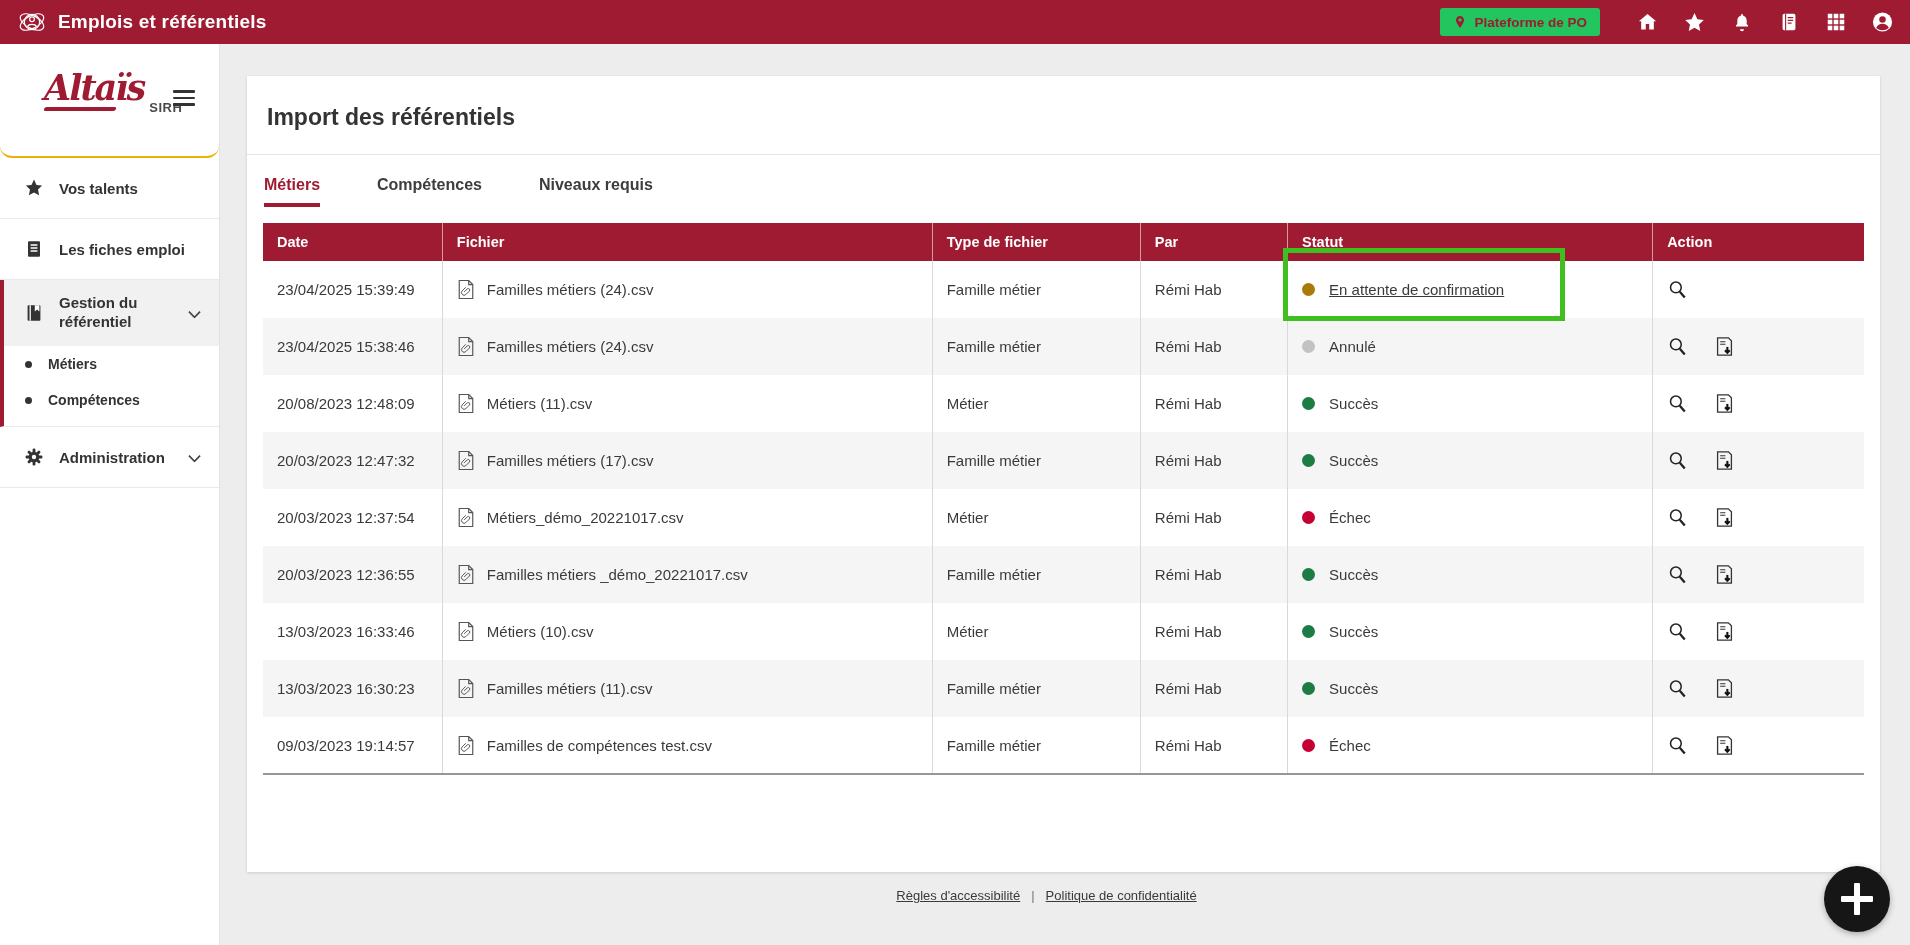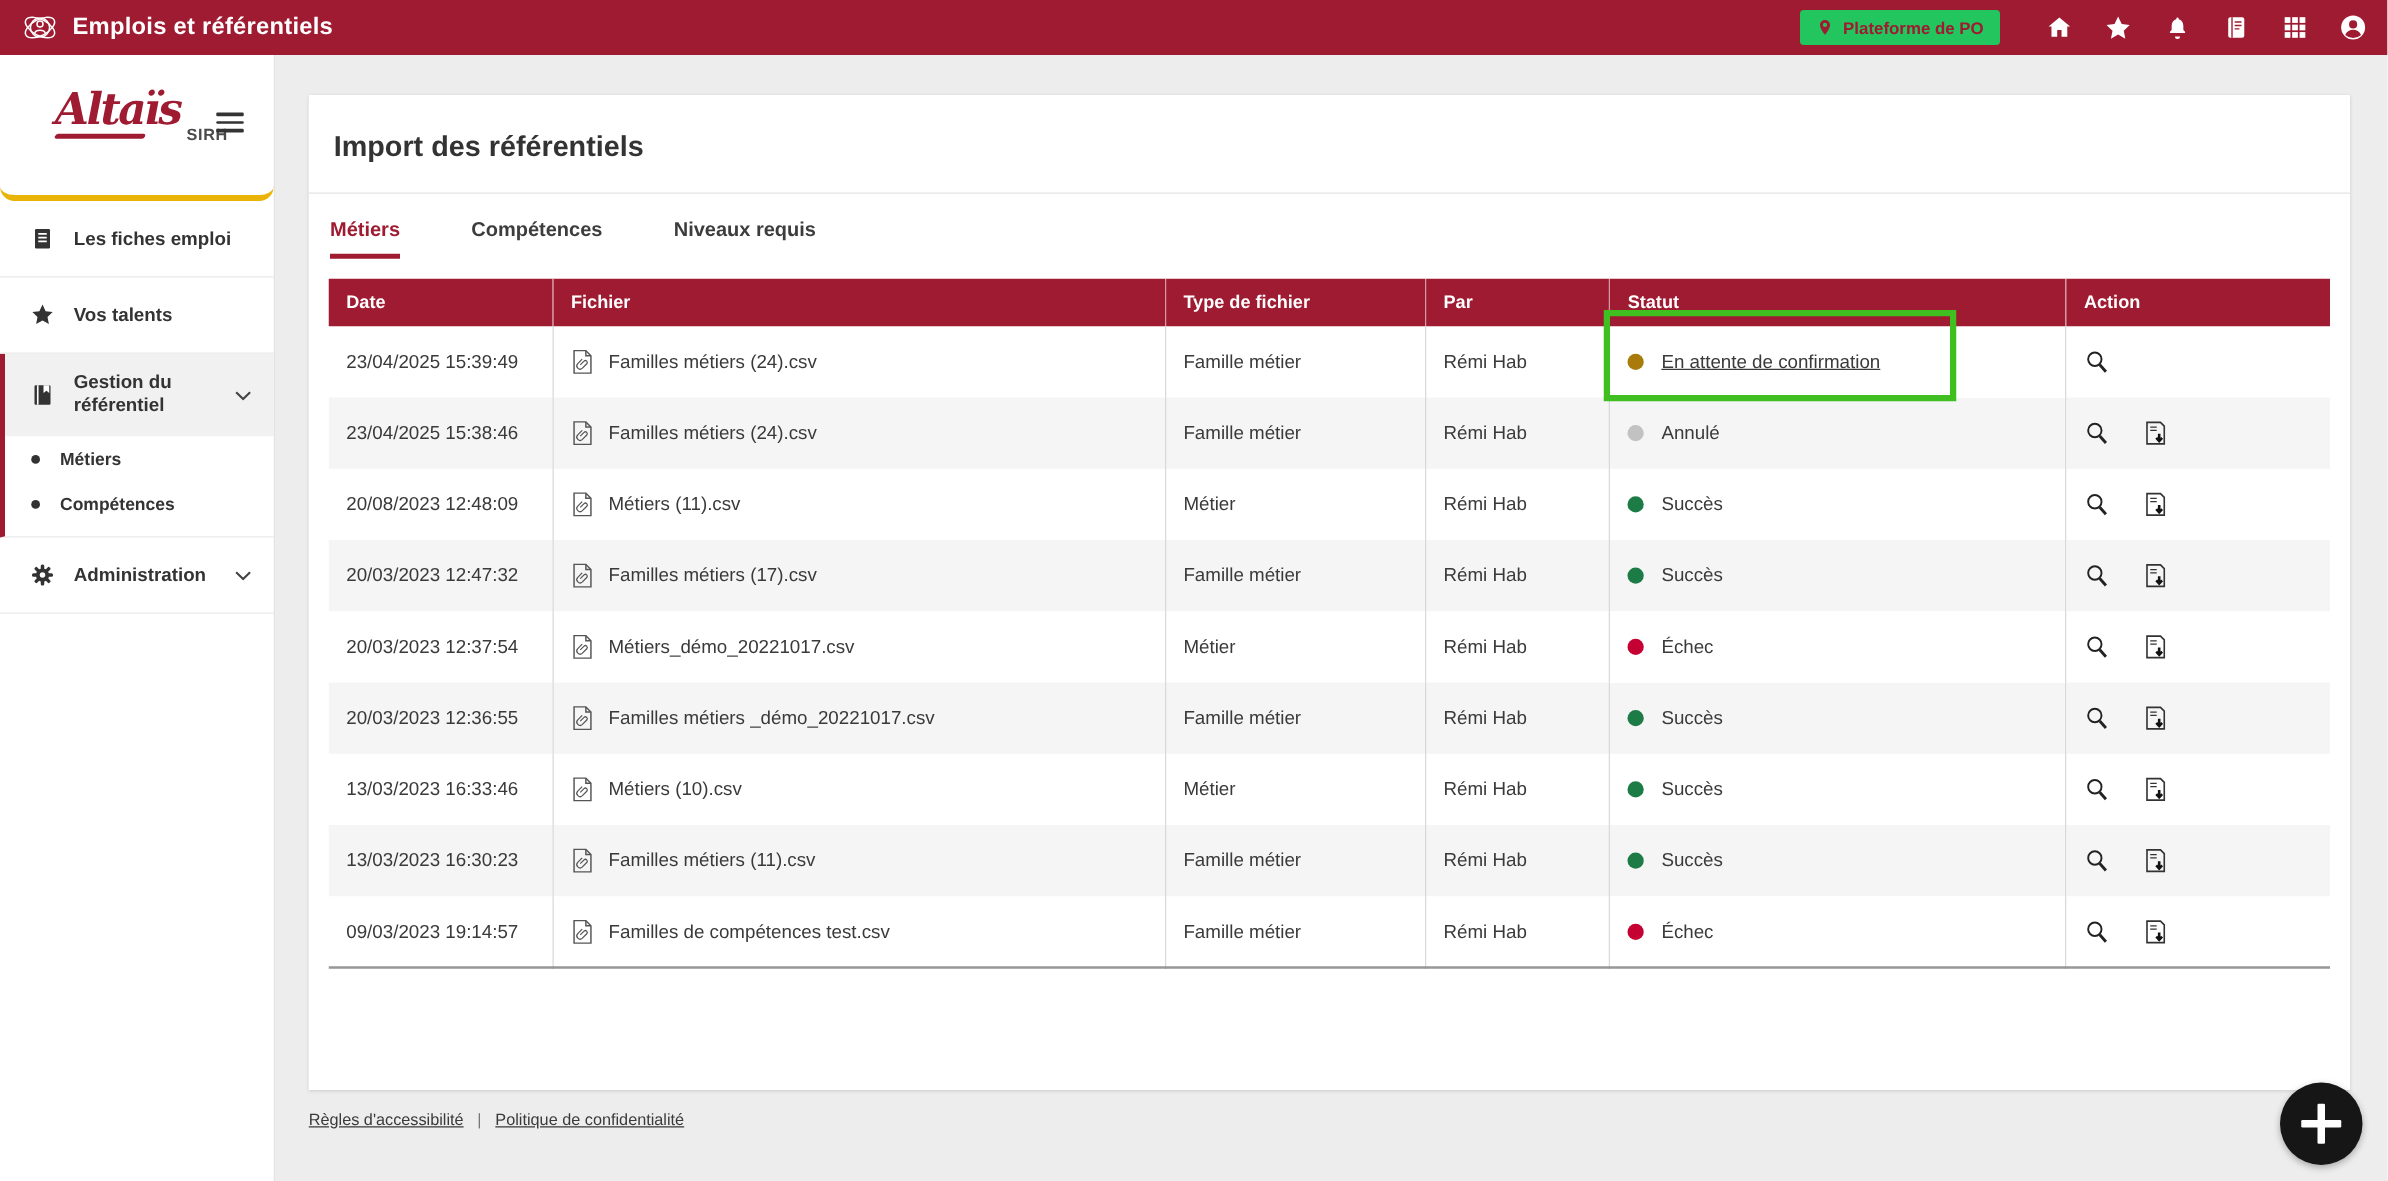--- a/index.html
+++ b/index.html
@@ -13,21 +13,21 @@
   .topbar-right{display:flex;align-items:center;gap:24px;}
   .platform-btn{display:flex;align-items:center;gap:7px;background:#22c55e;border:none;border-radius:3px;height:28px;padding:0 13px;color:#9e1b32;font-size:13.5px;font-weight:600;font-family:inherit;cursor:pointer;margin-right:12px;}
   .tb-icon{width:23px;height:23px;display:inline-flex;align-items:center;justify-content:center;cursor:pointer;}
 
   
   .shell{display:flex;height:901px;}
   .sidebar{width:220px;background:#fff;border-right:1px solid #e3e3e3;box-sizing:border-box;flex:none;}
   .content{flex:1;padding:32px 30px 0 27px;box-sizing:border-box;position:relative;}
 
   
-  .logo-area{height:112px;position:relative;border-bottom:5px solid #eab308;border-radius:12px;}
+  .logo-area{height:112px;position:relative;border-bottom:2px solid #eab308;border-radius:12px;}
   .logo{position:absolute;left:44px;top:26px;}
   .logo-script{font-family:"DejaVu Serif",serif;font-style:italic;font-weight:700;font-size:35px;color:#9e1b32;letter-spacing:-2px;line-height:1;}
   .logo-underline{width:72px;height:4px;background:#9e1b32;border-radius:2px;margin-top:2px;transform:skewX(-20deg);}
   .logo-sub{position:absolute;right:-38px;bottom:-4px;font-size:13px;font-weight:700;color:#4a4a4a;letter-spacing:.5px;}
   .hamburger{position:absolute;right:24px;top:42px;width:22px;cursor:pointer;}
   .hamburger span{display:block;height:2.6px;background:#333;margin:4px 0;border-radius:1px;}
 
   .nav-item{display:flex;align-items:center;gap:15px;min-height:61px;padding:0 20px 0 24px;border-bottom:1px solid #e9e9e9;font-size:15px;font-weight:600;color:#333;cursor:pointer;position:relative;box-sizing:border-box;}
   .nav-icon{width:20px;height:20px;flex:none;display:inline-flex;}
   .chevron{position:absolute;right:18px;top:50%;transform:translateY(-50%);}
@@ -60,21 +60,21 @@
   .file-cell{display:flex;align-items:center;gap:12px;}
   .status-cell{position:relative;}
   .status-inner{display:flex;align-items:center;gap:14px;}
   .dot{width:13px;height:13px;border-radius:50%;flex:none;}
   .status-label.linked{text-decoration:underline;cursor:pointer;}
   .action-inner{display:flex;align-items:center;gap:27px;}
   .action-icon{display:inline-flex;cursor:pointer;}
   .highlight-box{position:absolute;left:-5px;top:-13px;width:282px;height:73px;border:5px solid #3fc020;pointer-events:none;z-index:4;box-sizing:border-box;}
 
   
-  .footer{display:flex;justify-content:flex-start;align-items:center;gap:11px;margin-top:16px;padding-right:34px;font-size:13px;color:#3a3a3a;}
+  .footer{display:flex;justify-content:center;align-items:center;gap:11px;margin-top:16px;padding-right:34px;font-size:13px;color:#3a3a3a;}
   .footer a{color:#3a3a3a;text-decoration:underline;cursor:pointer;}
   .footer .sep{color:#777;}
   .fab{position:absolute;right:20px;bottom:13px;width:66px;height:66px;border-radius:50%;background:#161616;display:flex;align-items:center;justify-content:center;cursor:pointer;z-index:10;box-shadow:0 2px 6px rgba(0,0,0,.3);}
   .fab .h{position:absolute;width:32px;height:6px;background:#fff;border-radius:1px;}
   .fab .v{position:absolute;width:6px;height:32px;background:#fff;border-radius:1px;}
 </style>
 </head>
 <body>
 
 <div class="app">
@@ -162,34 +162,34 @@
         <div class="hamburger">
             <span></span>
             <span></span>
             <span></span>
           </div>
       </div>
 
       <div class="nav-item">
         <span class="nav-icon">
           <svg viewBox="0 0 20 20" width="20" height="20">
+              <path fill="#333" d="M10 1.6l2.5 5.3 5.6.7-4.1 4 1.1 5.6L10 14.4l-5.1 2.8 1.1-5.6-4.1-4 5.6-.7z"></path>
+            </svg>
+        </span>
+        <span class="label">Vos talents</span>
+      </div>
+
+      <div class="nav-item">
+        <span class="nav-icon">
+          <svg viewBox="0 0 20 20" width="20" height="20">
               <rect x="4" y="2.2" width="12" height="15.6" rx="1" fill="#333"></rect>
               <path d="M6.6 6h6.8M6.6 9h6.8M6.6 12h6.8" stroke="#fff" stroke-width="1.4"></path>
             </svg>
         </span>
         <span class="label">Les fiches emploi</span>
-      </div>
-
-      <div class="nav-item">
-        <span class="nav-icon">
-          <svg viewBox="0 0 20 20" width="20" height="20">
-              <path fill="#333" d="M10 1.6l2.5 5.3 5.6.7-4.1 4 1.1 5.6L10 14.4l-5.1 2.8 1.1-5.6-4.1-4 5.6-.7z"></path>
-            </svg>
-        </span>
-        <span class="label">Vos talents</span>
       </div>
 
       <div class="nav-group">
         <div class="group-header">
           <span class="nav-icon">
             <svg viewBox="0 0 20 20" width="20" height="20">
                 <rect x="3.6" y="2.2" width="12.8" height="15.6" rx="1" fill="#333"></rect>
                 <path d="M10.8 2.2v6.2l2.3-1.8 2.3 1.8V2.2z" fill="#fff"></path>
                 <path d="M6.2 2.2v15.6" stroke="#fff" stroke-width="1.3"></path>
               </svg>

